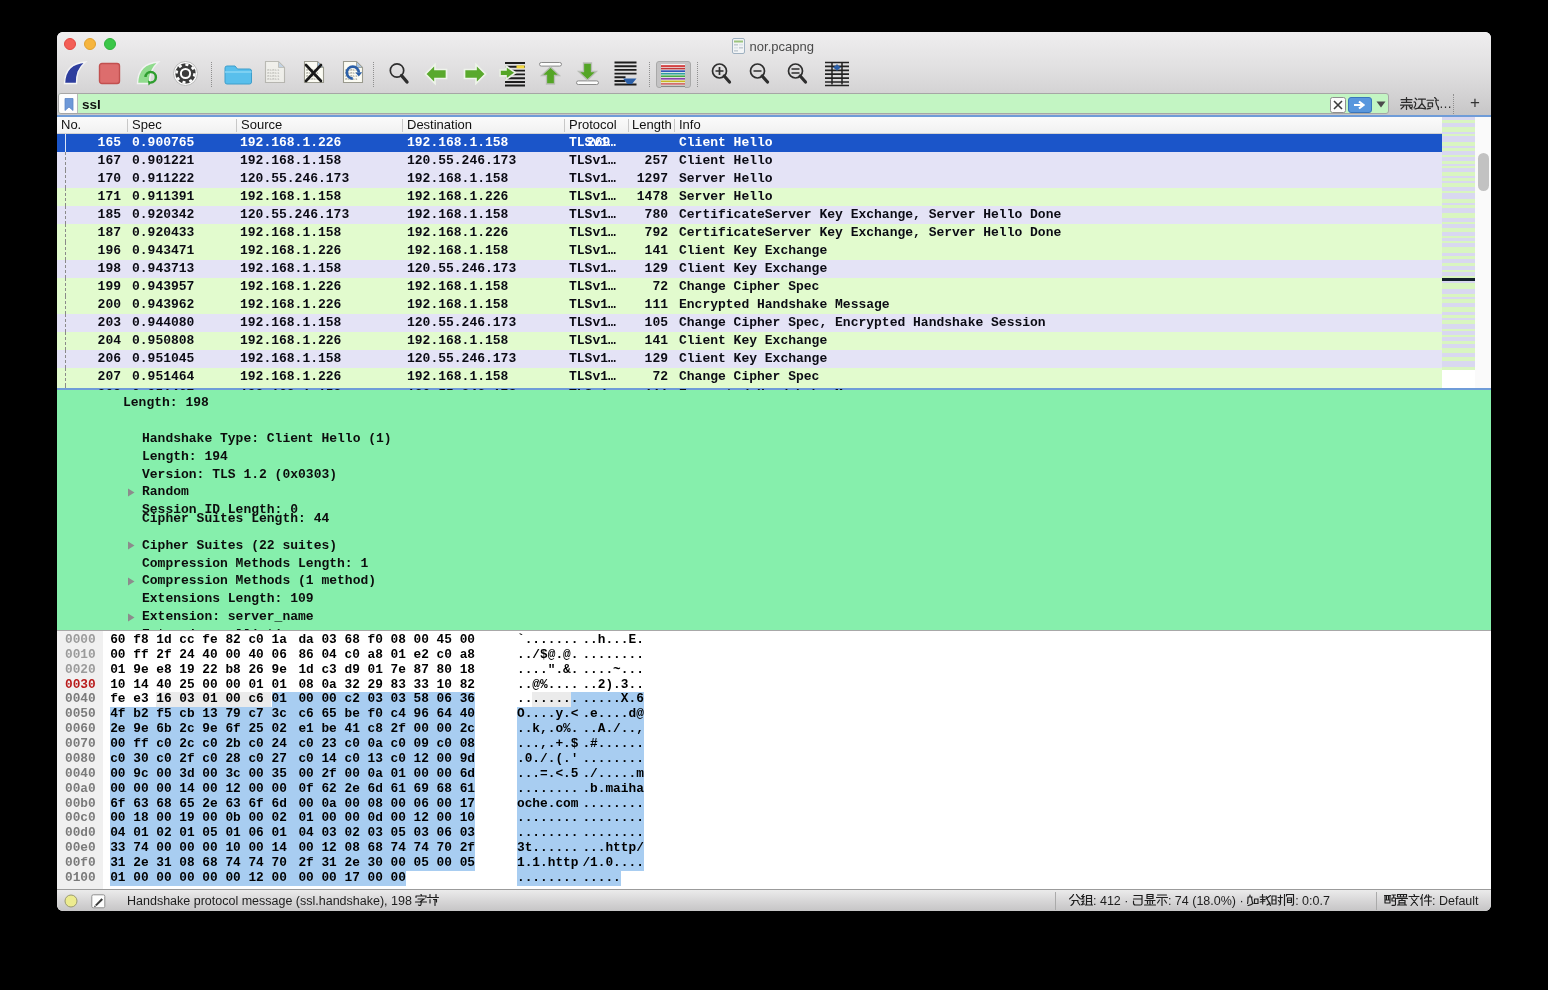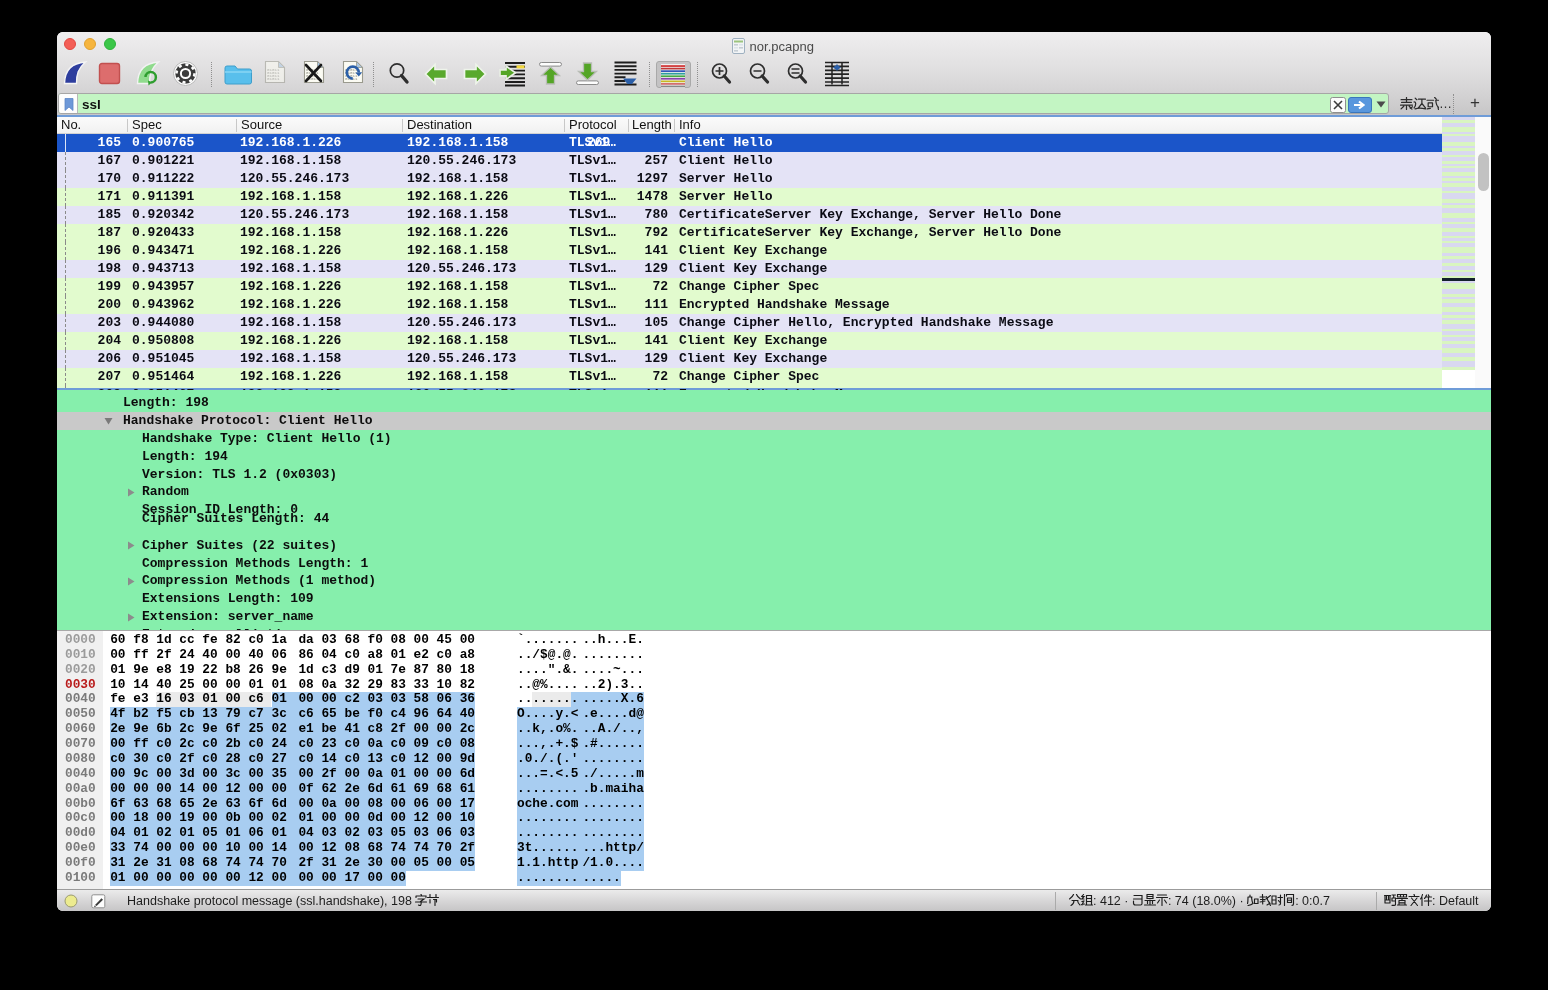--- a/index.html
+++ b/index.html
@@ -388,21 +388,21 @@
 <span style="left:622px">Encrypted Handshake Message</span>
 </div>
 <div class="row" style="top:198.8px;background:#e4e3f6;color:#0b0b14;height:18px">
 <span style="left:7.5px;border-left:1px dashed #8a8a8a;height:18px"></span>
 <span style="left:20px;width:44px;text-align:right">203</span>
 <span style="left:75px">0.944080</span>
 <span style="left:183px">192.168.1.158</span>
 <span style="left:350px">120.55.246.173</span>
 <span style="left:512px">TLSv1…</span>
 <span style="left:530px;width:81px;text-align:right">105</span>
-<span style="left:622px">Change Cipher Hello, Encrypted Handshake Message</span>
+<span style="left:622px">Change Cipher Spec, Encrypted Handshake Session</span>
 </div>
 <div class="row" style="top:216.8px;background:#e2fbce;color:#0b0b14;height:18px">
 <span style="left:7.5px;border-left:1px dashed #8a8a8a;height:18px"></span>
 <span style="left:20px;width:44px;text-align:right">204</span>
 <span style="left:75px">0.950808</span>
 <span style="left:183px">192.168.1.226</span>
 <span style="left:350px">192.168.1.158</span>
 <span style="left:512px">TLSv1…</span>
 <span style="left:530px;width:81px;text-align:right">141</span>
 <span style="left:622px">Client Key Exchange</span>
@@ -512,26 +512,20 @@
 <div class="abs" style="left:0;top:250px;width:33px;height:3px;background:#d9f5c0"></div>
 <div class="abs" style="left:0;top:161px;width:33px;height:2.5px;background:#13202c"></div>
 </div>
 <div class="abs" style="left:1418px;top:2px;width:16px;height:271px;background:#fafafa"></div>
 <div class="abs" style="left:1420.5px;top:38px;width:11px;height:38px;background:#c2c2c2;border-radius:5.5px"></div>
 </div>
 <div class="abs" style="left:0;top:358px;width:1465px;height:240px;background:#86efac;overflow:hidden">
 <div class="trow" style="top:4.4px;">
 <span class="abs" style="left:66px">Length: 198</span>
 </div>
-<div class="trow" style="top:22.200000000000003px;background:#c9c9c9;">
-<svg class="abs" style="left:47px;top:5px" width="9" height="8">
-          <path d="M0.5 1 L8.5 1 L4.5 7.5 Z" fill="#7a7a7a"></path>
-        </svg>
-<span class="abs" style="left:66px">Handshake Protocol: Client Hello</span>
-</div>
 <div class="trow" style="top:40.0px;">
 <span class="abs" style="left:85px">Handshake Type: Client Hello (1)</span>
 </div>
 <div class="trow" style="top:57.800000000000004px;">
 <span class="abs" style="left:85px">Length: 194</span>
 </div>
 <div class="trow" style="top:75.60000000000001px;">
 <span class="abs" style="left:85px">Version: TLS 1.2 (0x0303)</span>
 </div>
 <div class="trow" style="top:93.4px;">

